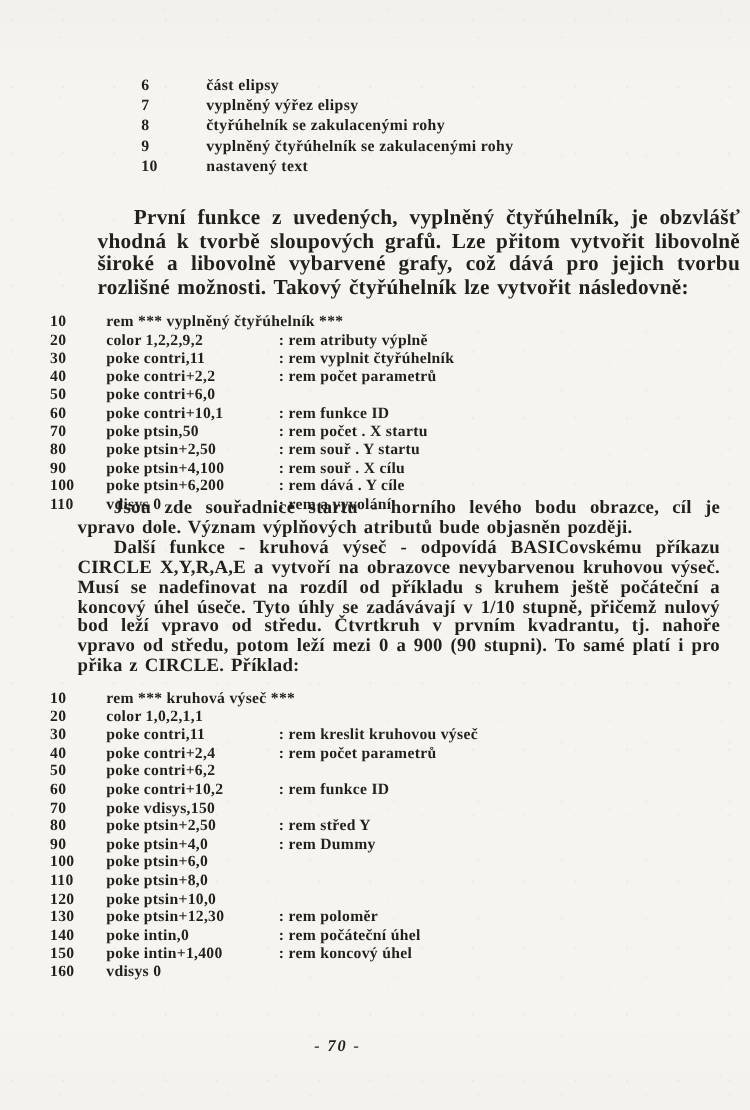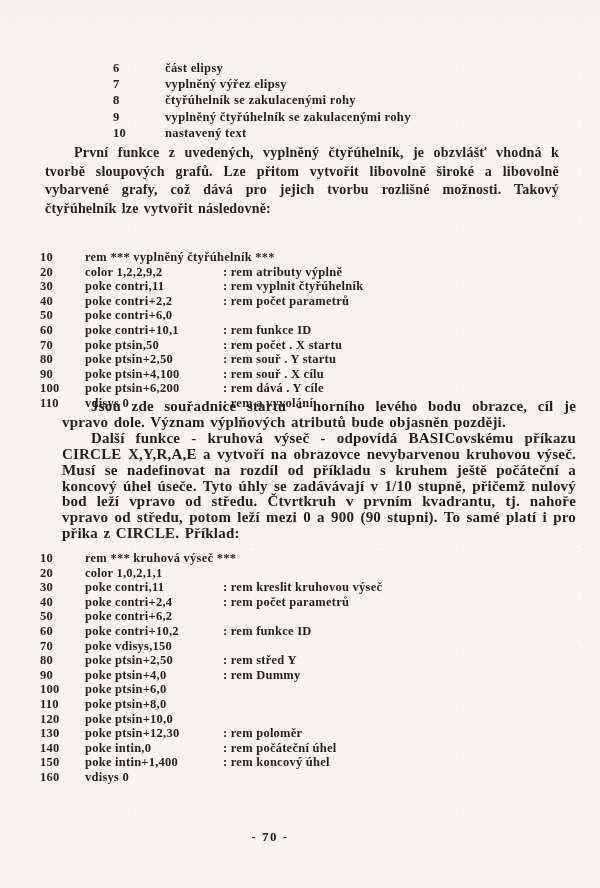--- a/index.html
+++ b/index.html
@@ -30,39 +30,39 @@
   }
   .shape-list .row { display: flex; }
   .shape-list .num { width: 52px; flex: none; }
 
   
   .para-block { position: absolute; left: 45px; width: 514px; }
   .para-block p {
     margin: 0; text-align: justify; text-indent: 29px;
     letter-spacing: 0.2px; word-spacing: 1.5px;
   }
-  #para-intro { top: 144px; font-size: 14px; line-height: 18.6px; }
+  #para-intro { top: 165px; font-size: 17px; line-height: 18.6px; margin-left: 33px; }
   #para-middle { top: 399px; font-size: 15px; line-height: 15.9px; margin-left: 17px; }
 
   
   .listing {
     position: absolute; left: 40px; width: 520px;
     font-size: 12.5px; line-height: 14.6px; letter-spacing: 0.25px;
   }
   .listing .row { display: flex; white-space: nowrap; }
   .listing .no { width: 45px; flex: none; }
   .listing .code { width: 138px; flex: none; }
   .listing .cmt { flex: 1; }
   #listing-rectangle { top: 250px; }
   #listing-pie { top: 551px; }
 
   
   .page-number {
     position: absolute; left: 0; top: 829px; width: 540px;
-    text-align: center; font-size: 13px; letter-spacing: 1.5px;
+    text-align: center; font-size: 13px; letter-spacing: 1.5px; font-style: italic;
   }
 </style>
 </head>
 <body>
 
 <div class="page">
 
   <div class="shape-list">
     <div class="row">
       <span class="num">6</span>

